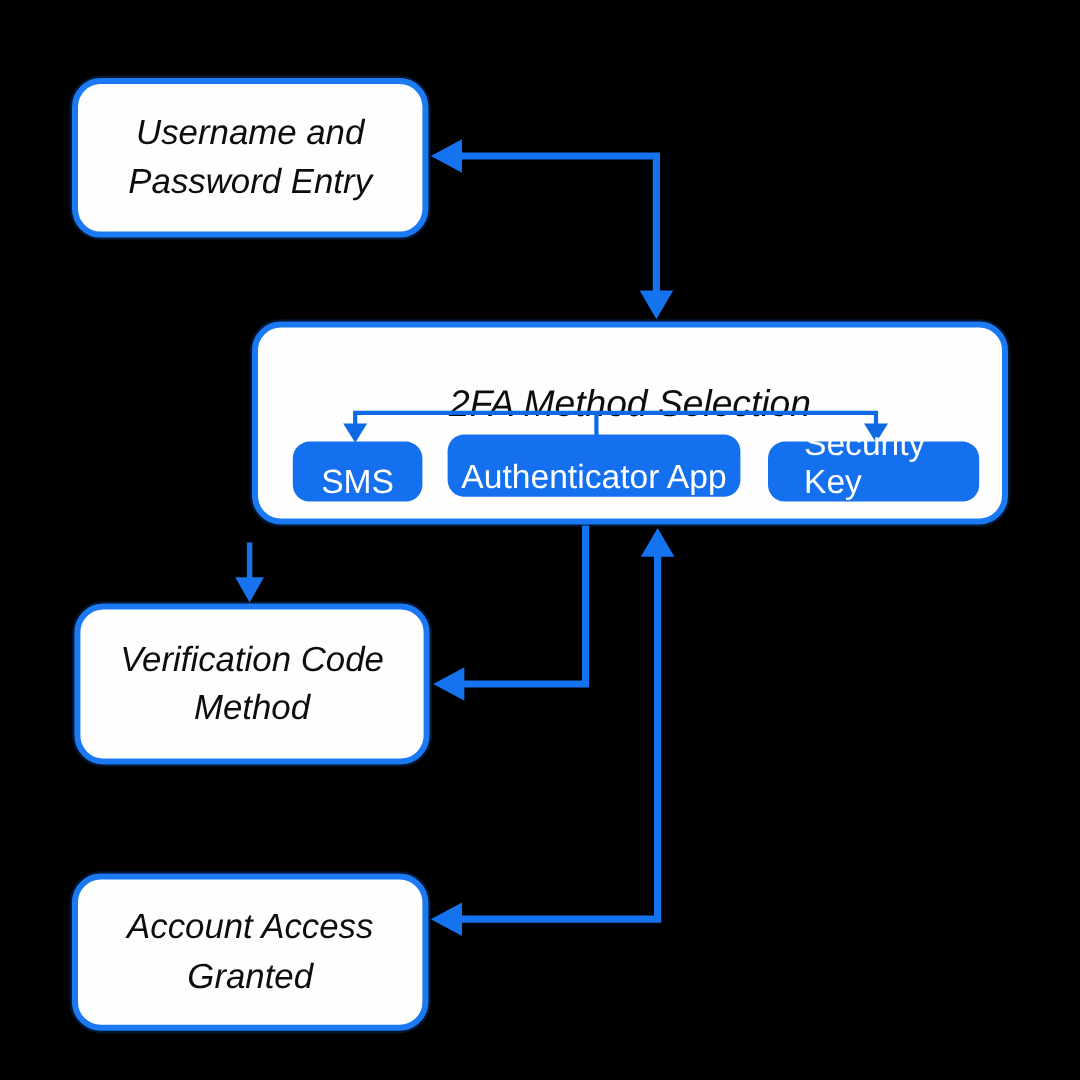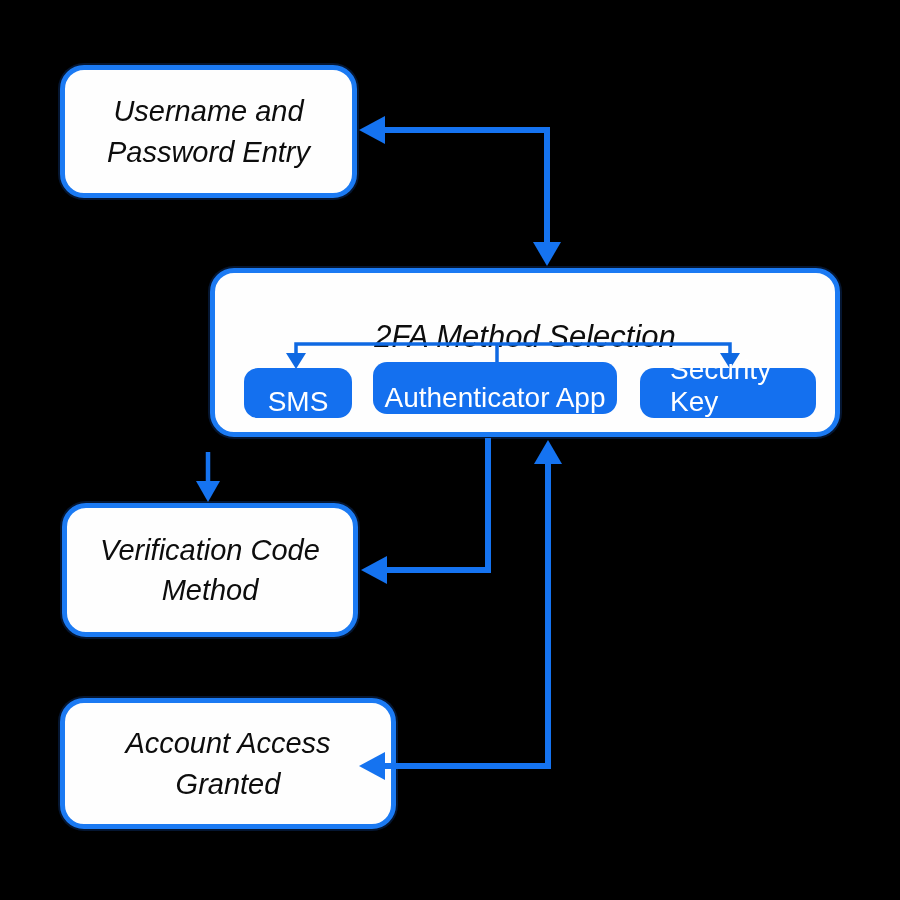--- a/index.html
+++ b/index.html
@@ -23,21 +23,21 @@
     color:#0d0d0d;
     font-size:29px;
     line-height:1.38;
     z-index:1;
     box-shadow:0 0 0 2px rgba(10,40,90,0.55);
     font-style:italic;
   }
   .node .label{padding:0 18px;}
   #username-box{left:60px;top:65px;width:297px;height:133px;}
   #verification-box{left:62px;top:503px;width:296px;height:134px;}
-  #account-box{left:60px;top:698px;width:336px;height:131px;}
+  #account-box{left:60px;top:728px;width:297px;height:131px;}
   #twofa-box{
     left:210px;top:268px;width:630px;height:169px;
     align-items:flex-start;
     justify-content:center;
   }
   #twofa-title{
     padding-top:43px;
     font-size:31px;
     color:#0d0d0d;
   }

